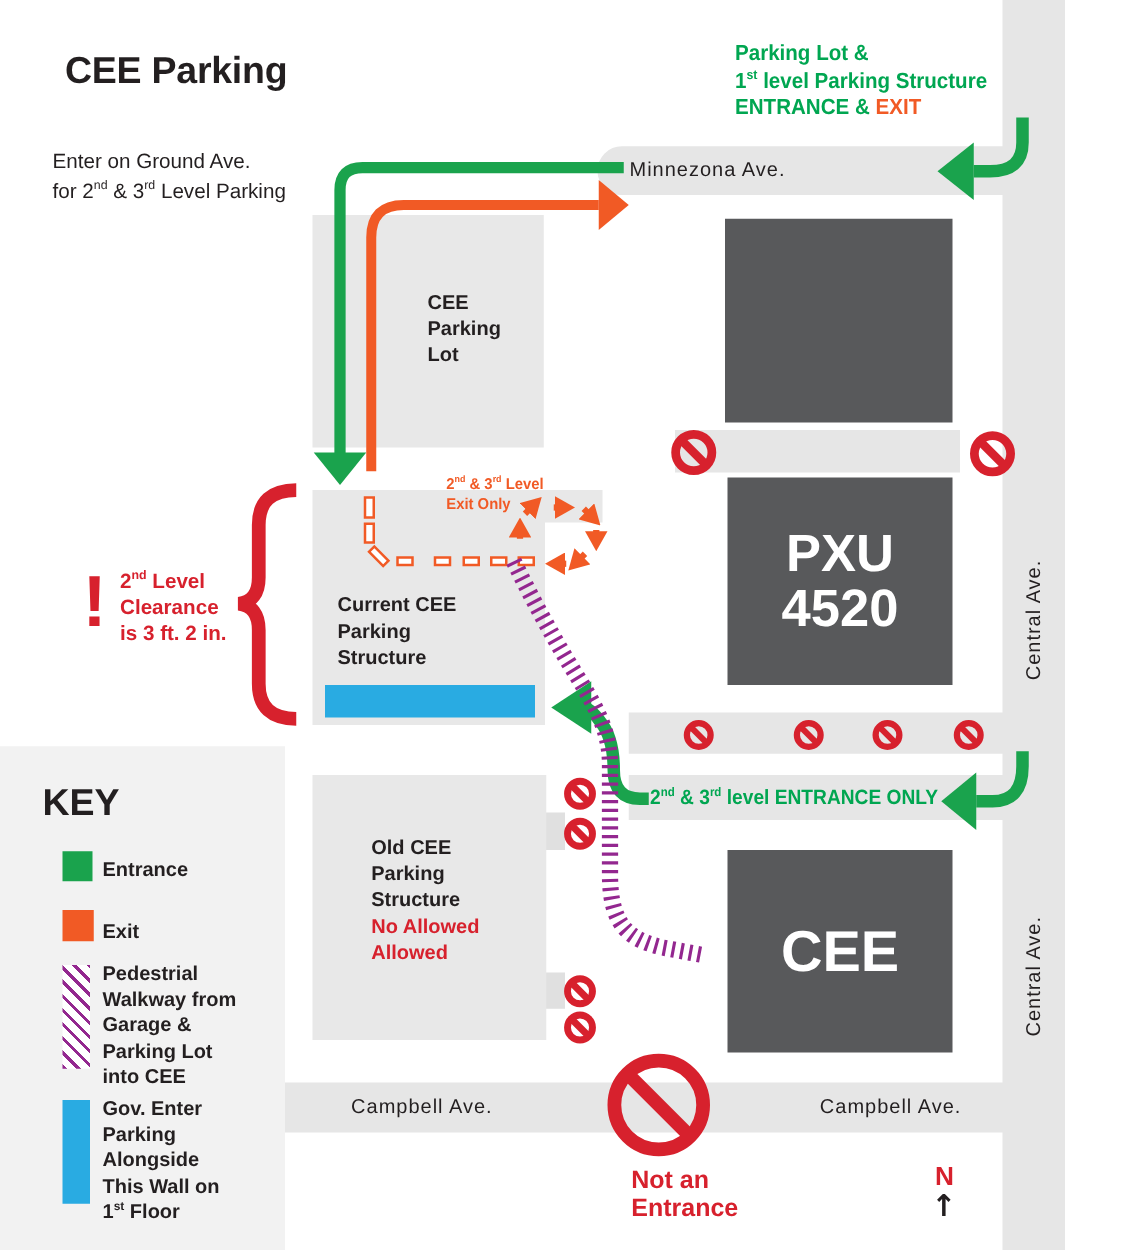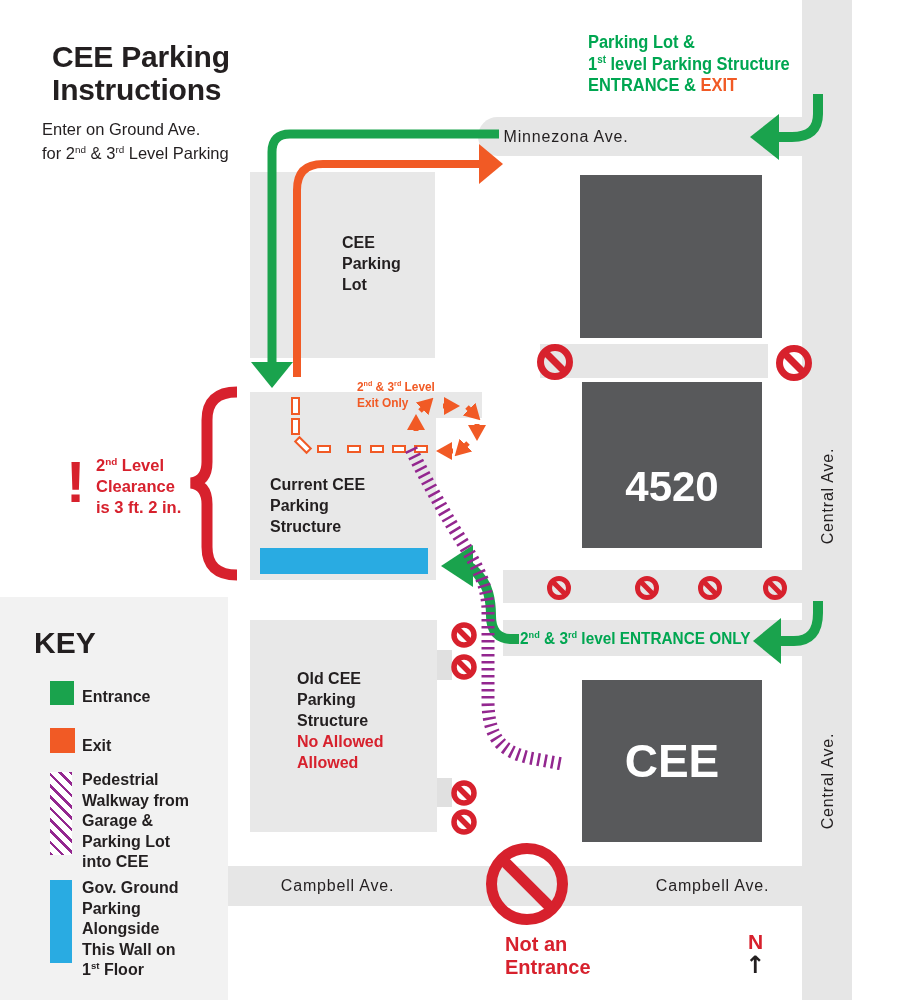--- a/index.html
+++ b/index.html
@@ -58,21 +58,21 @@
   <div class="lot" style="left:250px;top:172px;width:185px;height:186px;"></div>
   <div class="lot" style="left:250px;top:392px;width:186px;height:188px;"></div>
   <div class="lot" style="left:436px;top:392px;width:46px;height:26px;"></div>
   <div class="lot" style="left:250px;top:620px;width:187px;height:212px;"></div>
   <div class="keypanel" style="left:0;top:597px;width:228px;height:403px;"></div>
 
   <div class="abs" style="left:260px;top:548px;width:168px;height:26px;background:var(--blue,#29abe2);"></div>
 
   <div class="bldg" style="left:580px;top:175px;width:182px;height:163px;"></div>
   <div class="bldg" style="left:582px;top:382px;width:180px;height:166px;font-size:42px;line-height:44px;">
-    <div><br>
+    <div><span>PXU</span><br>
          <span>4520</span></div>
   </div>
   <div class="bldg" style="left:582px;top:680px;width:180px;height:162px;font-size:46px;">
     <span>CEE</span>
   </div>
 
   <svg id="overlay" width="908" height="1000" viewBox="0 0 908 1000">
     <defs>
       <marker id="mo" markerWidth="3.2" markerHeight="3.6" refX="1.4" refY="1.8" orient="auto">
         <path d="M0,0 L3.2,1.8 L0,3.6 Z" fill="#f15a25"></path>
@@ -170,21 +170,20 @@
     </g>
 
     <g class="ne" transform="translate(527,884)">
       <circle r="35.5" stroke-width="11"></circle>
         <line x1="-25" y1="-25" x2="25" y2="25" stroke-width="11"></line>
     </g>
   </svg>
 
   <div class="t title" style="left:52px;top:40px;">
     <span>CEE Parking</span><br>
-    <span>Instructions</span>
   </div>
 
   <div class="t instr" style="left:42px;top:117px;">
     <p>
       <span>Enter on Ground Ave.</span><br>
       <span>for 2</span><sup>nd</sup><span> &amp; 3</span><sup>rd</sup><span> Level Parking</span>
     </p>
   </div>
 
   <div class="t glegend" style="left:588px;top:32px;">
@@ -258,20 +257,20 @@
   <div class="t keylbl" style="left:82px;top:770px;">
     <span>Pedestrial</span><br>
     <span>Walkway from</span><br>
     <span>Garage &amp;</span><br>
     <span>Parking Lot</span><br>
     <span>into CEE</span>
   </div>
 
   <div class="swatch" style="left:50px;top:880px;width:22px;height:83px;background:var(--blue,#29abe2);"></div>
   <div class="t keylbl" style="left:82px;top:878px;">
-    <span>Gov. Ground</span><br>
+    <span>Gov. Enter</span><br>
     <span>Parking</span><br>
     <span>Alongside</span><br>
     <span>This Wall on</span><br>
     <span>1</span><sup>st</sup><span> Floor</span>
   </div>
 
 </div>
 
 </body></html>

